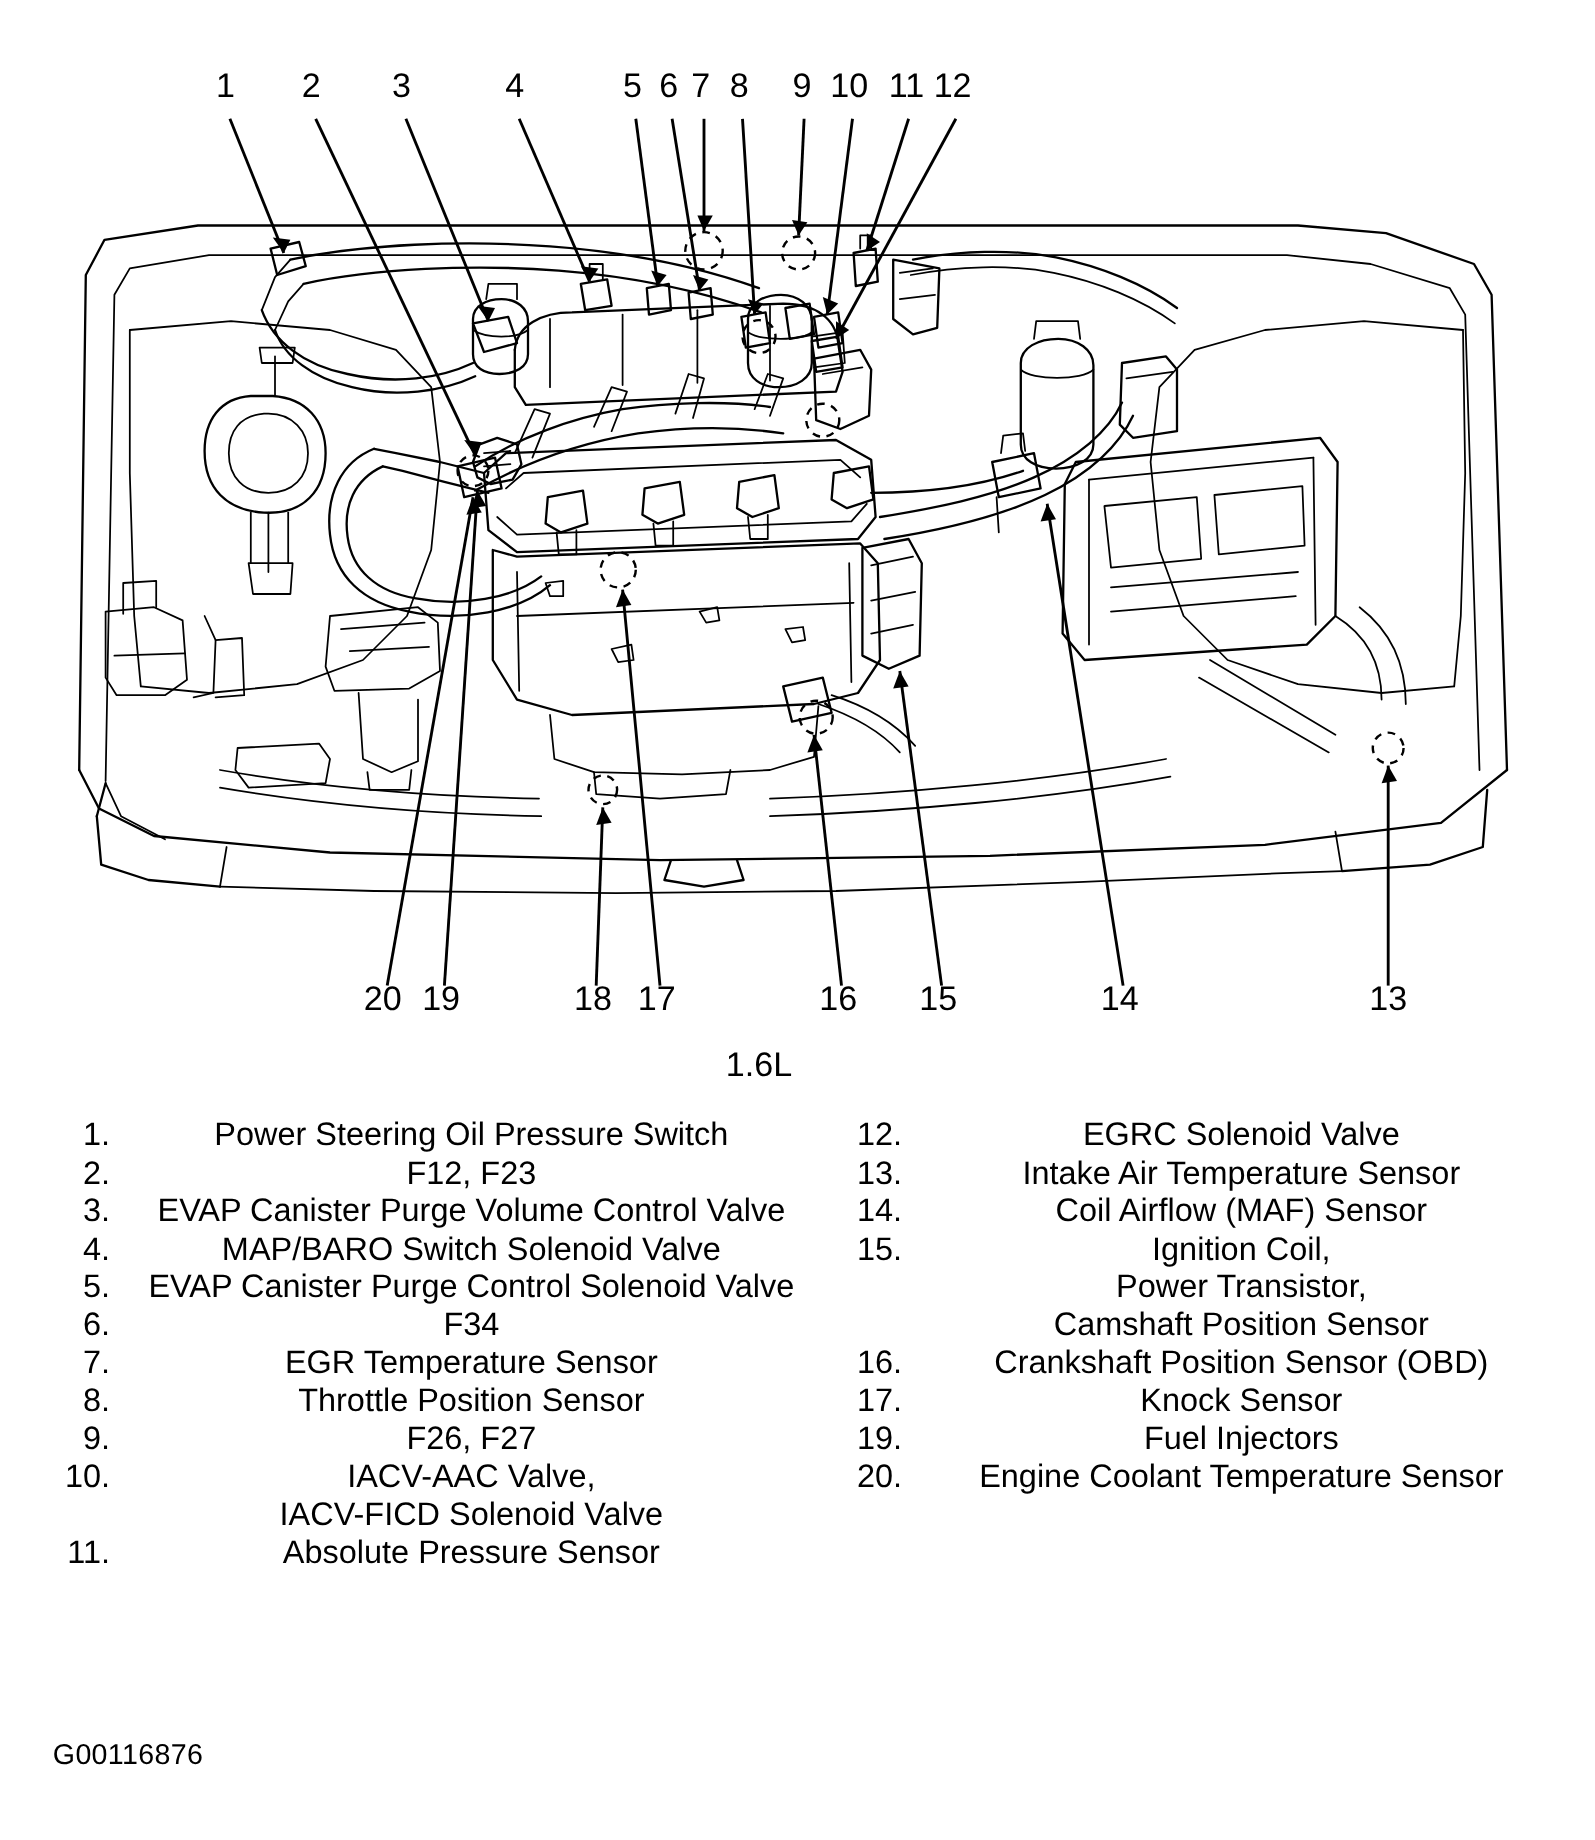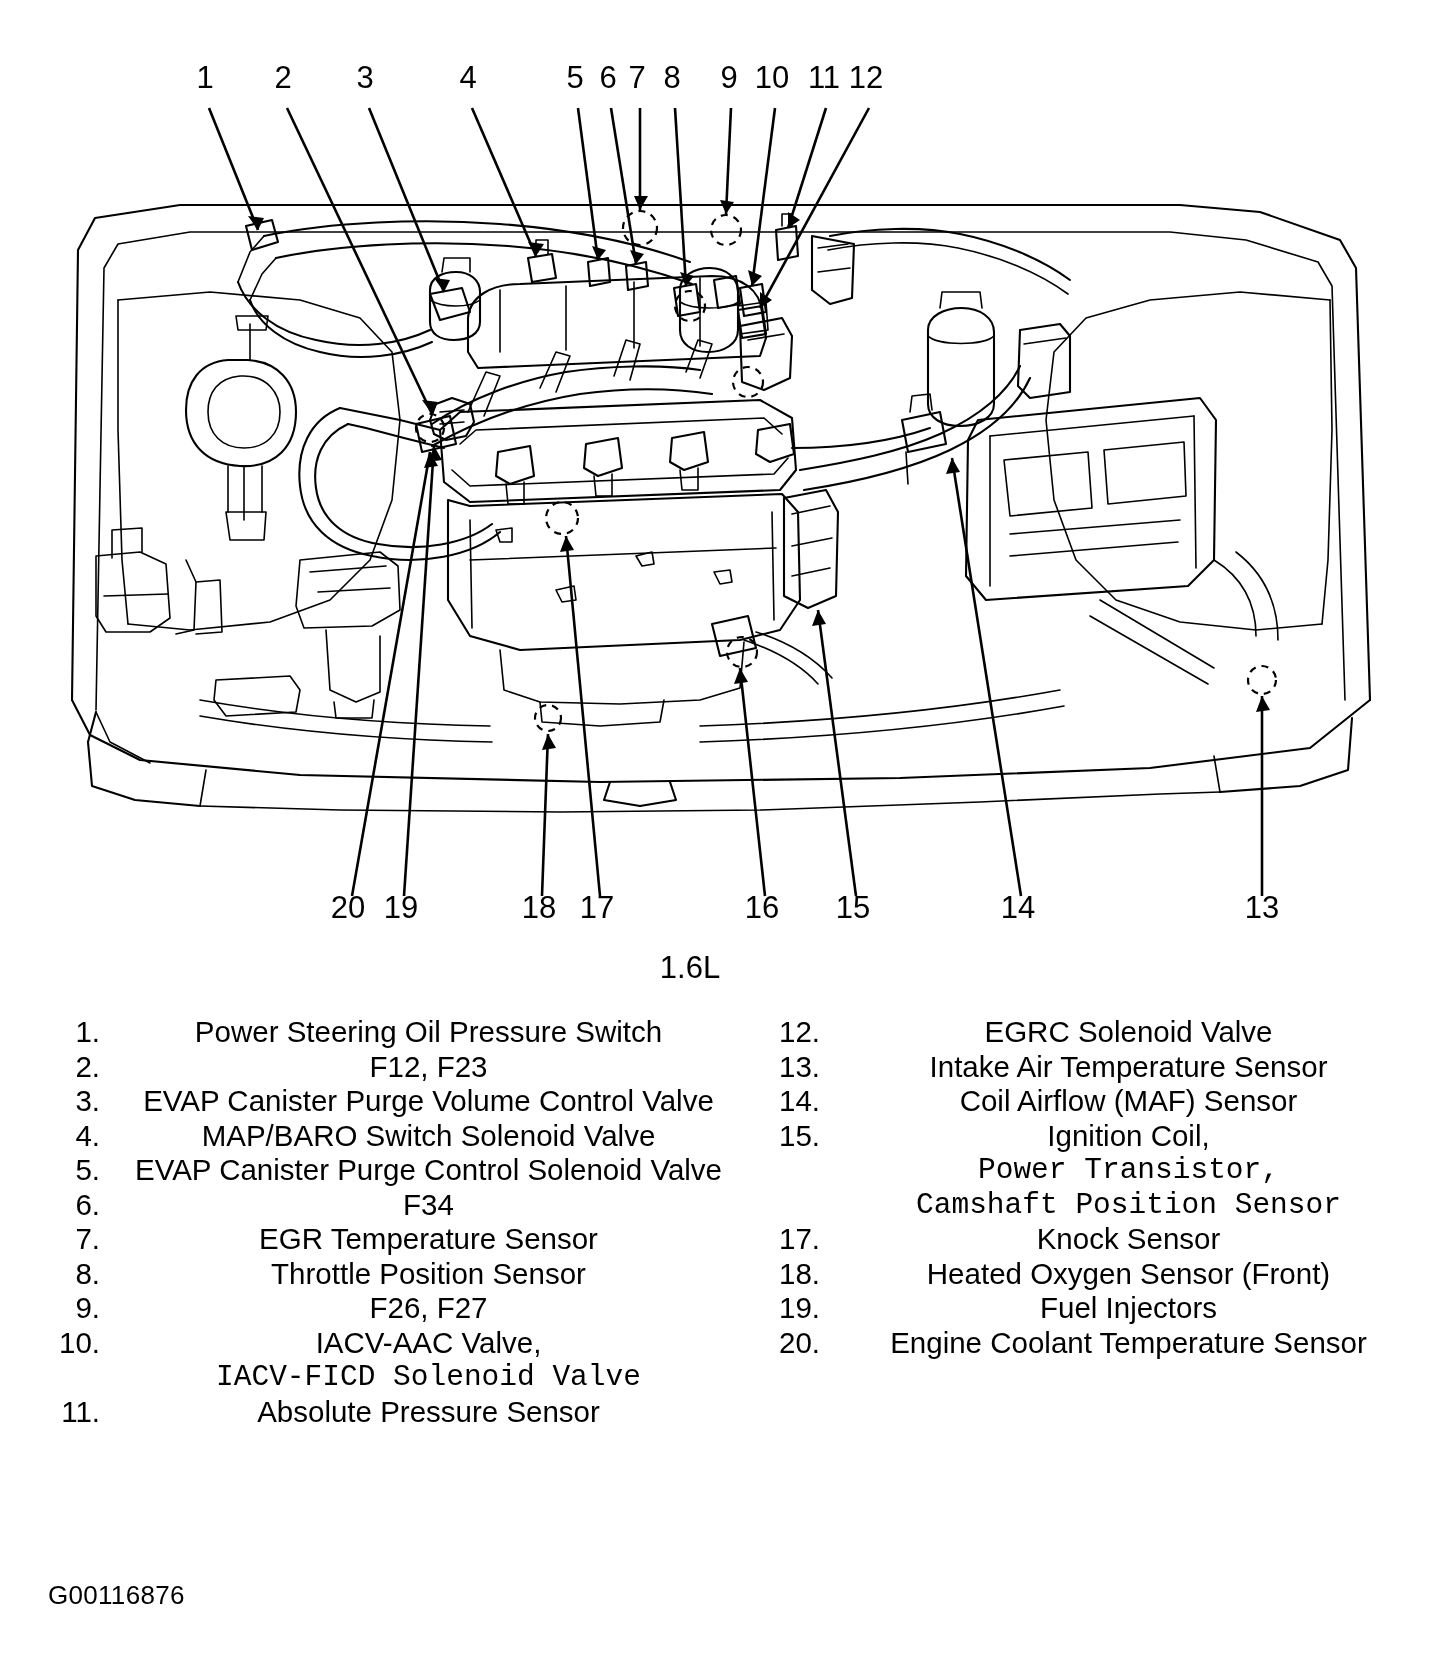--- a/index.html
+++ b/index.html
@@ -89,21 +89,20 @@
   .legend-num {
     width: 52px;
     text-align: right;
     flex: 0 0 52px;
     padding-right: 9px;
     box-sizing: content-box;
   }
   .legend-label { flex: 1 1 auto; text-align: center; }
   .legend-label .sub {
     display: block;
-    font-family: Liberation Mono, monospace;
   }
   #figure-id {
     position: absolute;
     left: 48px;
     top: 1580px;
     font-size: 26px;
     letter-spacing: 0.3px;
   }
 </style>
 </head>
@@ -467,28 +466,28 @@
     </div>
     <div class="legend-item">
       <span class="legend-num">15.</span>
       <span class="legend-label">
         <span>Ignition Coil,</span>
         <span class="sub">Power Transistor,</span>
         <span class="sub">Camshaft Position Sensor</span>
       </span>
     </div>
     <div class="legend-item">
+      <span class="legend-num">16.</span>
+      <span class="legend-label">Crankshaft Position Sensor (OBD)</span>
+    </div>
+    <div class="legend-item">
       <span class="legend-num">17.</span>
       <span class="legend-label">Knock Sensor</span>
     </div>
     <div class="legend-item">
-      <span class="legend-num">18.</span>
-      <span class="legend-label">Heated Oxygen Sensor (Front)</span>
-    </div>
-    <div class="legend-item">
       <span class="legend-num">19.</span>
       <span class="legend-label">Fuel Injectors</span>
     </div>
     <div class="legend-item">
       <span class="legend-num">20.</span>
       <span class="legend-label">Engine Coolant Temperature Sensor</span>
     </div>
 
   </div>
 </div>

